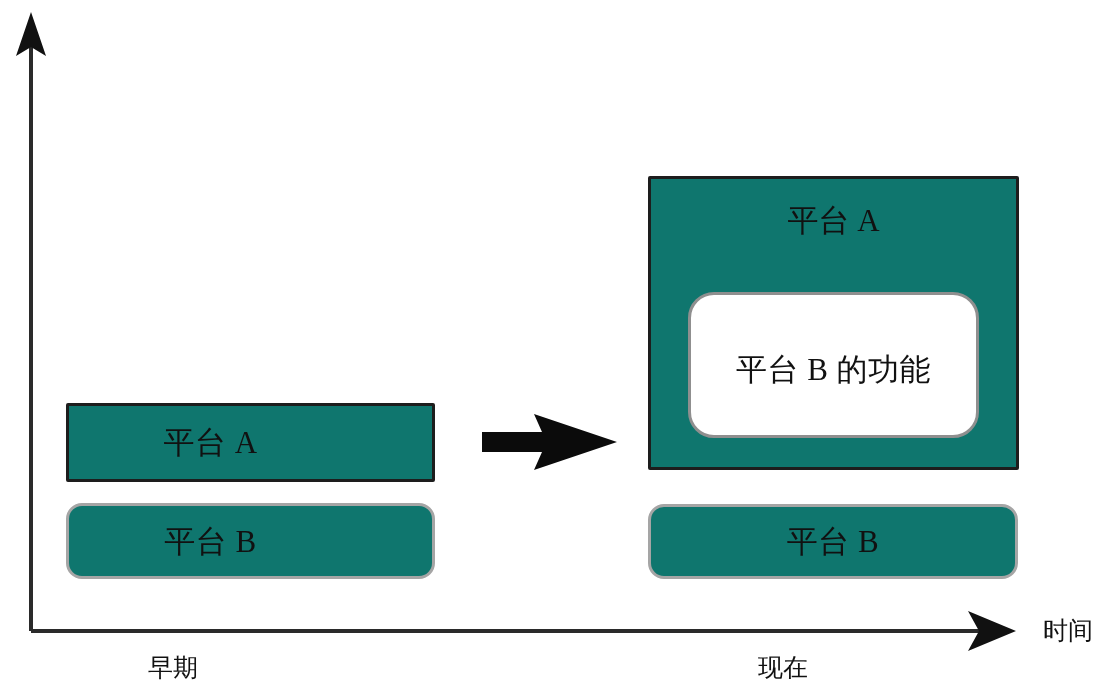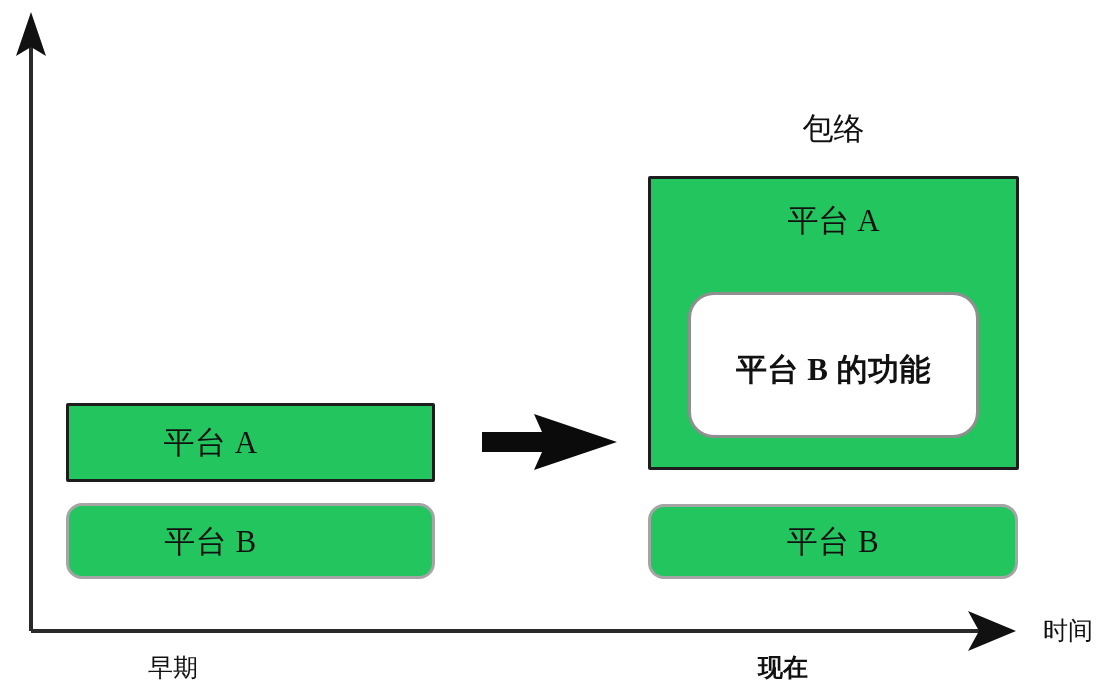--- a/index.html
+++ b/index.html
@@ -20,21 +20,21 @@
     left: 0;
     top: 0;
     width: 1117px;
     height: 700px;
     pointer-events: none;
   }
 
   .box {
     position: absolute;
     box-sizing: border-box;
-    background: #22c55e;
+    background: #0f766e;
     display: flex;
     align-items: center;
     justify-content: center;
   }
   .box-label {
     font-size: 31px;
     color: #111111;
     letter-spacing: 0.5px;
     white-space: nowrap;
     line-height: 1;
@@ -99,21 +99,20 @@
     border: 3px solid #8f8f8f;
     border-radius: 26px;
     background: #ffffff;
     display: flex;
     align-items: center;
     justify-content: center;
   }
   #platform-b-function-box .box-label {
     font-size: 31px;
     transform: translateY(4px);
-    font-weight: bold;
   }
 
   
   #platform-b-now {
     left: 648px;
     top: 504px;
     width: 370px;
     height: 75px;
     border: 3px solid #a5a5a5;
     border-radius: 16px;
@@ -134,21 +133,21 @@
 
   
   .axis-label {
     position: absolute;
     font-size: 25px;
     color: #111111;
     white-space: nowrap;
     line-height: 1;
   }
   #label-early   { left: 148px;  top: 655px; text-align: right; }
-  #label-now     { left: 758px;  top: 655px; font-weight: bold; }
+  #label-now     { left: 758px;  top: 655px; }
   #label-time    { left: 1043px; top: 618px; }
 
   
   #transition-arrow {
     position: absolute;
     left: 482px;
     top: 414px;
     width: 135px;
     height: 56px;
   }
@@ -174,21 +173,20 @@
   </div>
 
   <div class="box" id="platform-b-early">
     <span class="box-label">平台 B</span>
   </div>
 
   <svg id="transition-arrow" viewBox="0 0 135 56">
     <path d="M 0 18 L 60 18 L 52 0 L 135 28 L 52 56 L 60 38 L 0 38 Z" fill="#0b0b0b"></path>
   </svg>
 
-  <div id="envelope-caption">包络</div>
 
   <div class="box" id="envelope-box">
     <div id="platform-a-now-label">平台 A</div>
     <div id="platform-b-function-box">
       <span class="box-label">平台 B 的功能</span>
     </div>
   </div>
 
   <div class="box" id="platform-b-now">
     <span class="box-label">平台 B</span>

